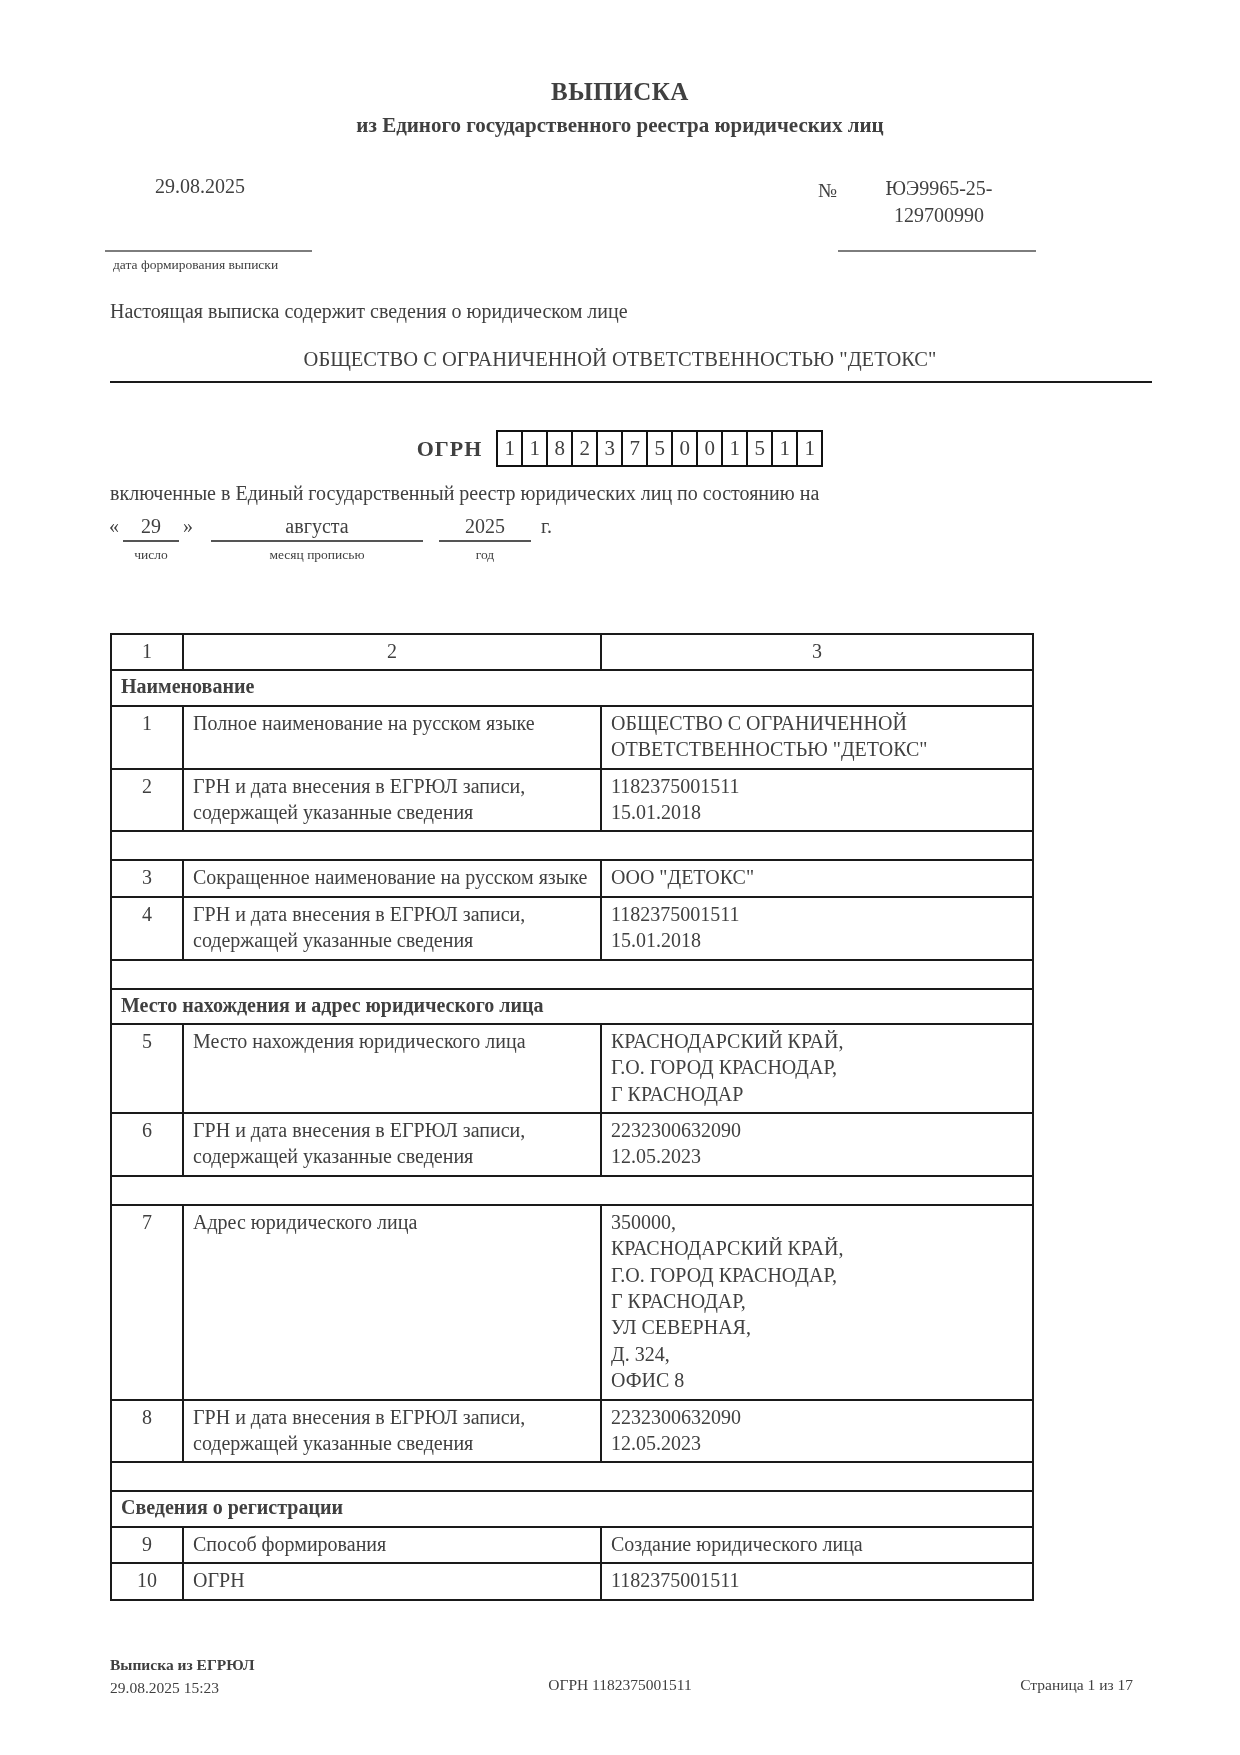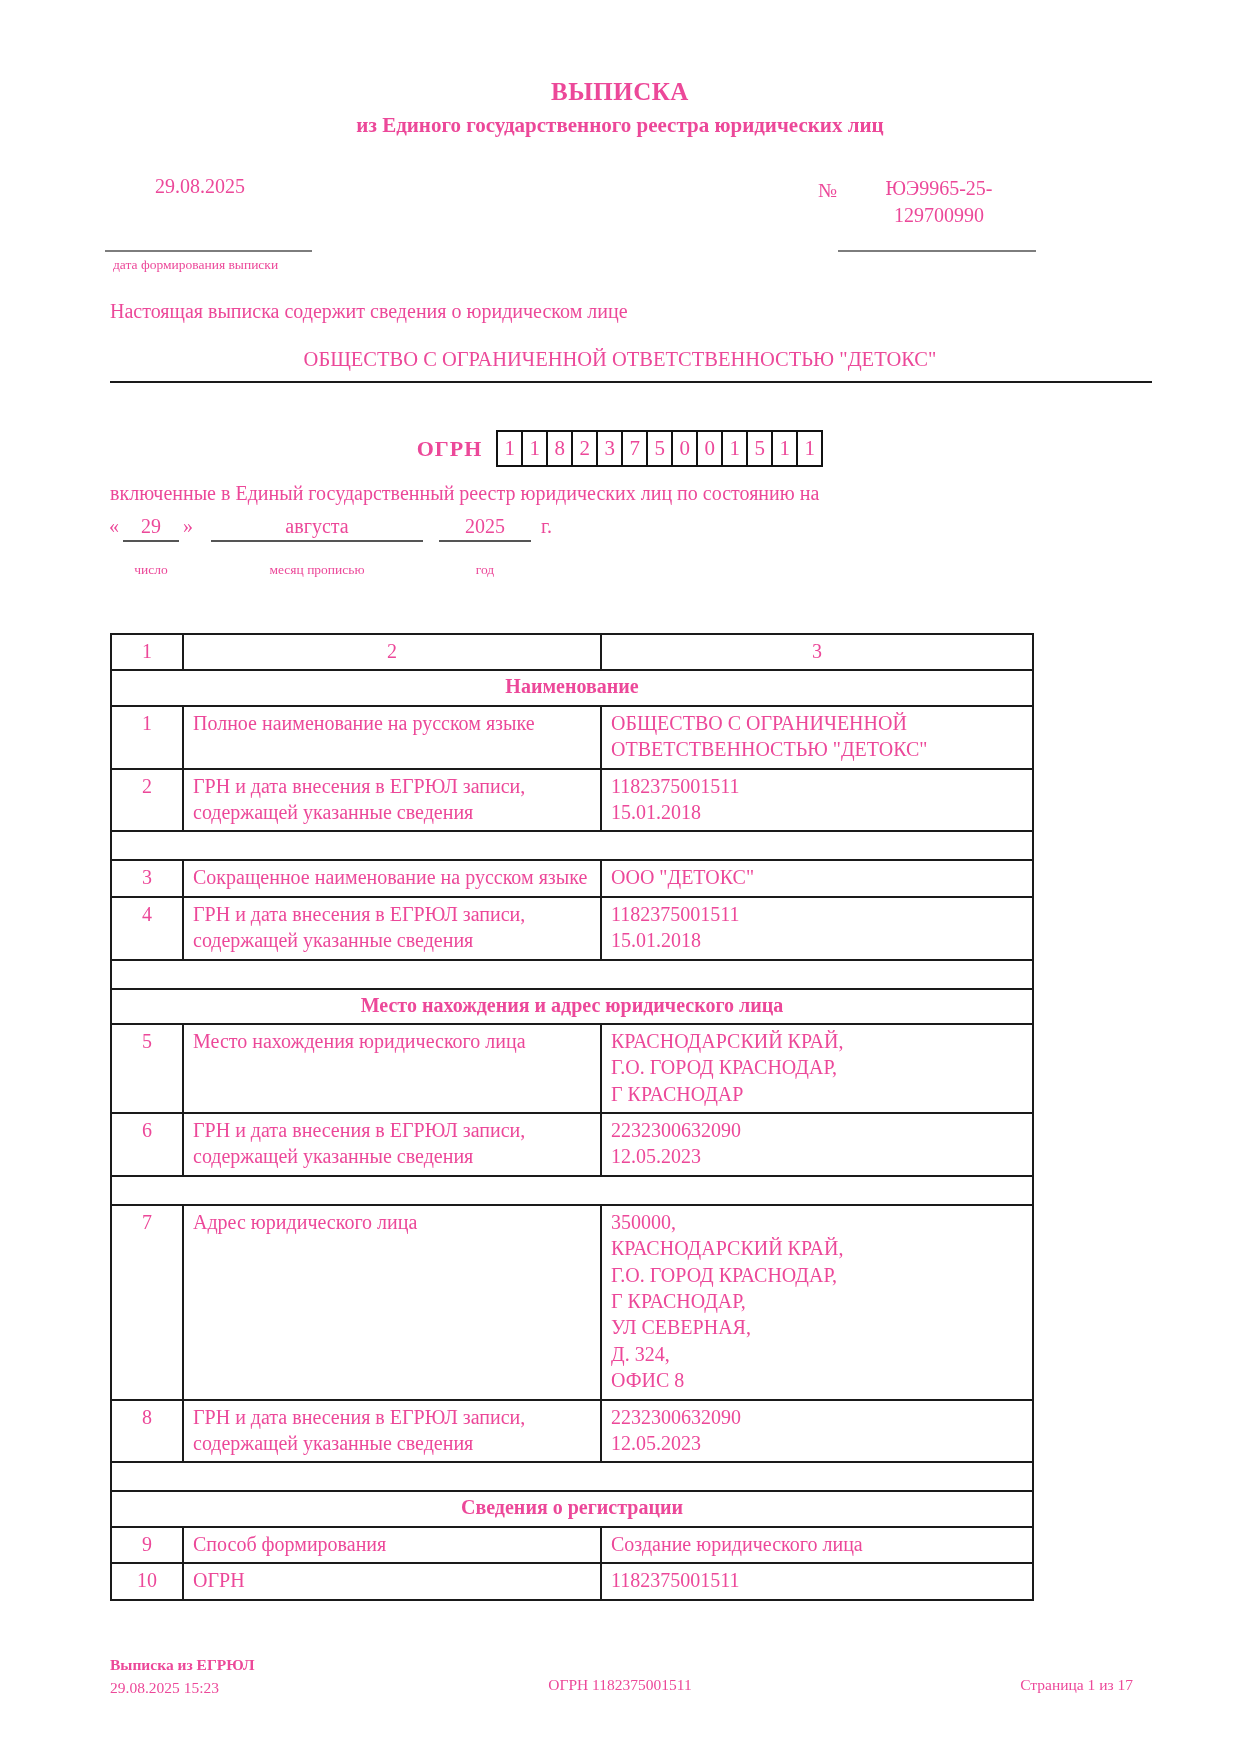--- a/index.html
+++ b/index.html
@@ -2,21 +2,21 @@
 <html><head>
 <meta charset="utf-8">
 <style>
   html,body { margin:0; padding:0; background:#e8e8e8; }
   .page {
     position:relative;
     width:1240px; height:1755px;
     margin:0 auto;
     background:#ffffff;
     font-family:"Liberation Serif","DejaVu Serif",serif;
-    color:#ec4899;
+    color:#404040;
     overflow:hidden;
   }
   .abs { position:absolute; }
   .center-line { left:0; width:100%; text-align:center; }
 
   .doc-title { top:78px; font-size:25px; font-weight:700; letter-spacing:.5px; }
   .doc-subtitle { top:113px; font-size:21px; font-weight:700; }
 
   .formation-date { top:175px; left:155px; font-size:20px; }
   .num-sign { top:179px; left:818px; font-size:20px; }
@@ -42,40 +42,40 @@
     font-size:21px;
   }
   .ogrn-digit:first-child { margin-left:0; }
 
   .included-line { top:482px; left:110px; font-size:20px; }
 
   .asof-row { top:515px; left:105px; display:flex; align-items:flex-start; font-size:20px; }
   .quote { padding:0 4px; }
   .field { display:inline-flex; flex-direction:column; align-items:center; }
   .field-line { border-bottom:2px solid #555; text-align:center; width:100%; box-sizing:border-box; padding:0 4px 2px; }
-  .field-label { font-size:13.5px; margin-top:20px; }
+  .field-label { font-size:13.5px; margin-top:5px; }
   .f-day { width:56px; }
   .f-month { width:212px; margin-left:14px; }
   .f-year { width:92px; margin-left:16px; }
   .g-suffix { margin-left:10px; }
 
   .details { top:633px; left:110px; }
   table { border-collapse:collapse; table-layout:fixed; width:922px; }
   td, th {
     border:2px solid #1a1a1a;
     font-size:20px; font-weight:400;
     line-height:1.32;
     padding:3px 9px 5px;
     vertical-align:top;
     overflow:hidden;
   }
   th.col-num, td.cell-num { text-align:center; padding-left:2px; padding-right:2px; }
   th { text-align:center; }
   tr.nums td { text-align:center; }
-  tr.section td { text-align:center; font-weight:700; padding-top:2px; }
+  tr.section td { text-align:left; font-weight:700; padding-top:2px; }
   tr.spacer td { height:27px; padding:0; }
   .val-line, .name-text { display:block; }
 
   .footer-left { top:1653px; left:110px; font-size:15.5px; font-weight:700; line-height:23px; }
   .footer-center { top:1676px; font-size:15.5px; }
   .footer-right { top:1676px; right:107px; font-size:15.5px; }
 </style>
 </head>
 <body>
 

